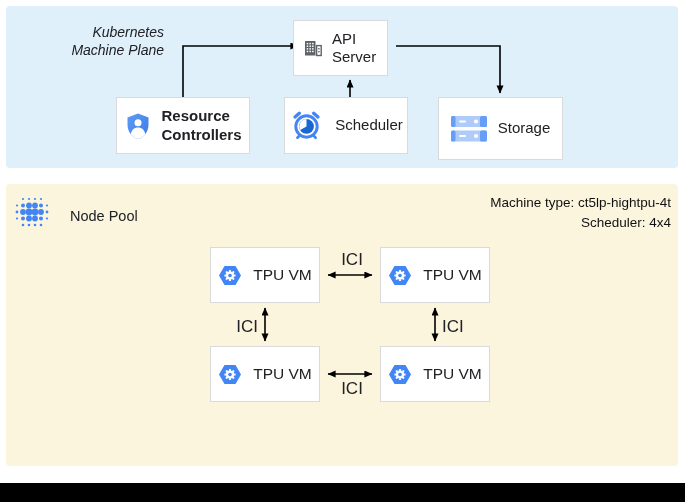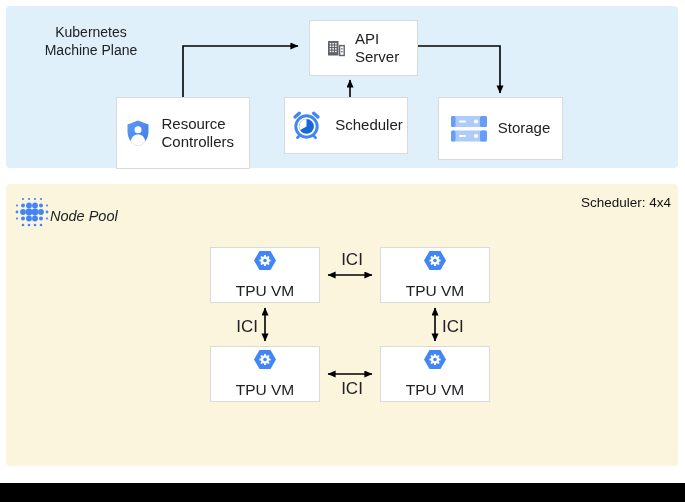--- a/index.html
+++ b/index.html
@@ -6,44 +6,44 @@
   .stage {
     position:relative; width:685px; height:502px; overflow:hidden;
     font-family:"Liberation Sans", sans-serif; color:#202124; background:#fff;
   }
   .panel { position:absolute; border-radius:4px; }
   .panel-cp { left:6px; top:6px; width:672px; height:162px; background:#DFF0FB; }
   .panel-np { left:6px; top:184px; width:672px; height:282px; background:#FCF5DE; }
 
   .cp-title {
     position:absolute; left:18px; top:24px; width:146px;
-    text-align:center; font-size:14px; line-height:1.25; color:#202124;
-  }
-  .np-title { position:absolute; left:50px; top:208px; font-size:14.5px; color:#202124;font-style:italic; }
+    text-align:right; font-size:14px; line-height:1.25; color:#202124;font-style:italic;
+  }
+  .np-title { position:absolute; left:70px; top:208px; font-size:14.5px; color:#202124; }
   .np-meta {
     position:absolute; right:14px; top:193px; width:320px;
     text-align:right; font-size:13.5px; line-height:1.45; color:#111;
   }
 
   .arrows { position:absolute; left:0; top:0; width:685px; height:502px; z-index:2; pointer-events:none; }
 
   .node {
     position:absolute; z-index:3; box-sizing:border-box;
     background:#fff; border:1px solid #D8DADC;
     display:flex; align-items:center; justify-content:center; gap:11px;
     font-size:15px; line-height:1.22; color:#202124;
   }
   .node .lbl { white-space:pre-line; }
-  .n-api   { left:309px; top:20px;  width:109px;  height:56px; gap:9px; }
+  .n-api   { left:293px; top:20px;  width:95px;  height:56px; gap:9px; }
   .n-api .lbl { width:46px; }
-  .n-res   { left:116px; top:97px;  width:134px; height:72px; }
+  .n-res   { left:116px; top:97px;  width:134px; height:57px;font-weight:bold; }
   .n-res .lbl { width:80px; }
   .n-sch   { left:284px; top:97px;  width:124px; height:57px; }
   .n-sto   { left:438px; top:97px;  width:125px; height:63px; }
-  .n-tpu   { width:110px; height:56px; font-size:15.5px;flex-direction:column; }
+  .n-tpu   { width:110px; height:56px; font-size:15.5px; }
   .tpu-a { left:210px; top:247px; } .tpu-b { left:380px; top:247px; }
   .tpu-c { left:210px; top:346px; } .tpu-d { left:380px; top:346px; }
 
   .ici {
     position:absolute; z-index:3; font-size:17px; color:#202124; width:32px;
   }
   .ici-top    { left:336px; top:250px; text-align:center; }
   .ici-left   { left:230px; top:317px; text-align:right; width:28px; }
   .ici-right  { left:442px; top:317px; text-align:left; width:28px; }
   .ici-bottom { left:336px; top:379px; text-align:center; }
@@ -199,20 +199,21 @@
         <circle cx="27" cy="24.5" r="2"></circle>
         <circle cx="33" cy="24.5" r="1.1"></circle>
       <circle cx="9" cy="31" r="1.3"></circle>
         <circle cx="15" cy="31" r="1.3"></circle>
         <circle cx="21" cy="31" r="1.3"></circle>
         <circle cx="27" cy="31" r="1.3"></circle>
     </svg>
   </span>
   <div class="np-title">Node Pool</div>
   <div class="np-meta">
+    <div>Machine type: ct5lp-hightpu-4t</div>
     <div>Scheduler: 4x4</div>
   </div>
 
   <div class="node n-tpu tpu-a">
     <span>
       <svg width="24" height="21" viewBox="0 0 24 21">
         <polygon points="1,10.5 6.5,1 17.5,1 23,10.5 17.5,20 6.5,20" fill="#4285F4"></polygon>
         <g fill="#fff">
           <circle cx="12" cy="10.5" r="4.1"></circle>
           <rect x="11" y="4.9" width="2" height="2" rx="0.5"></rect>

